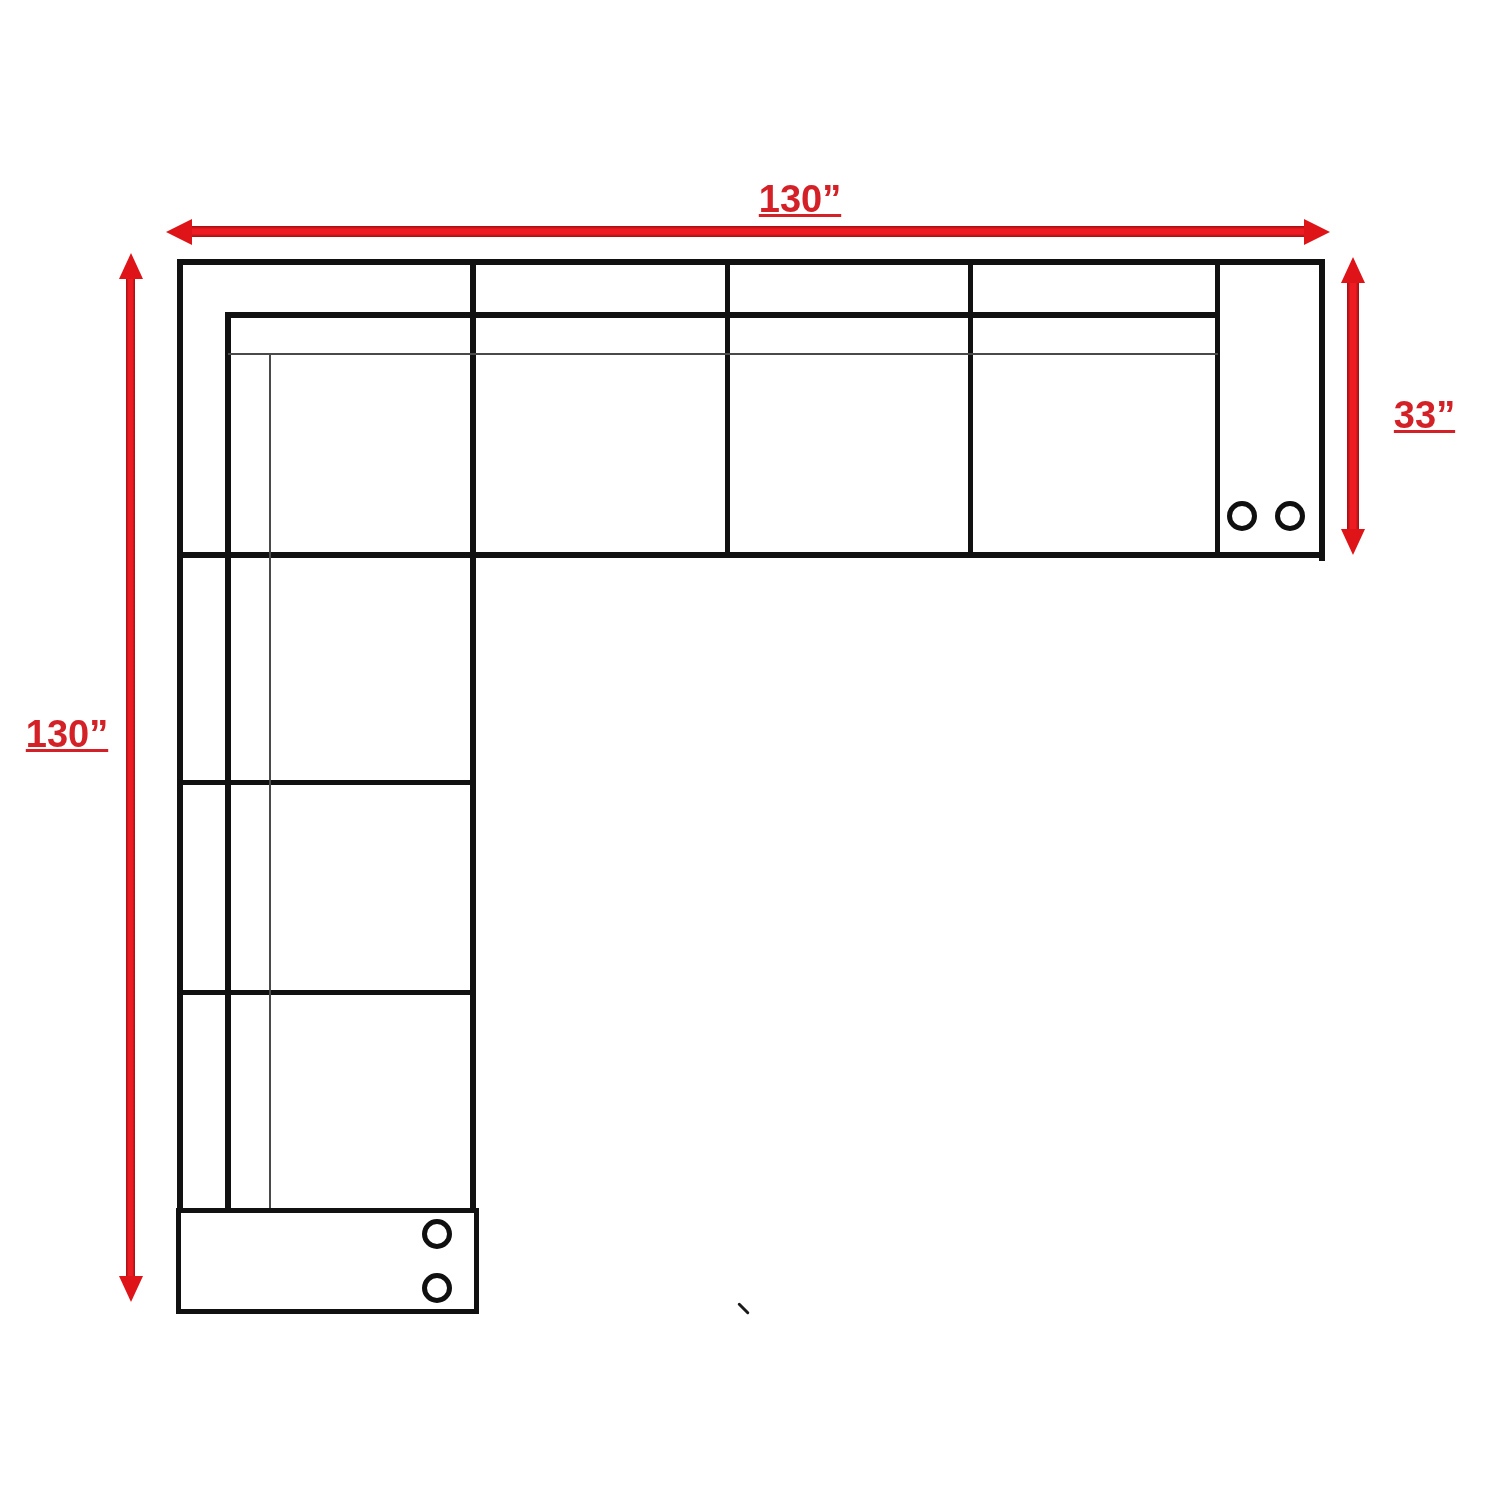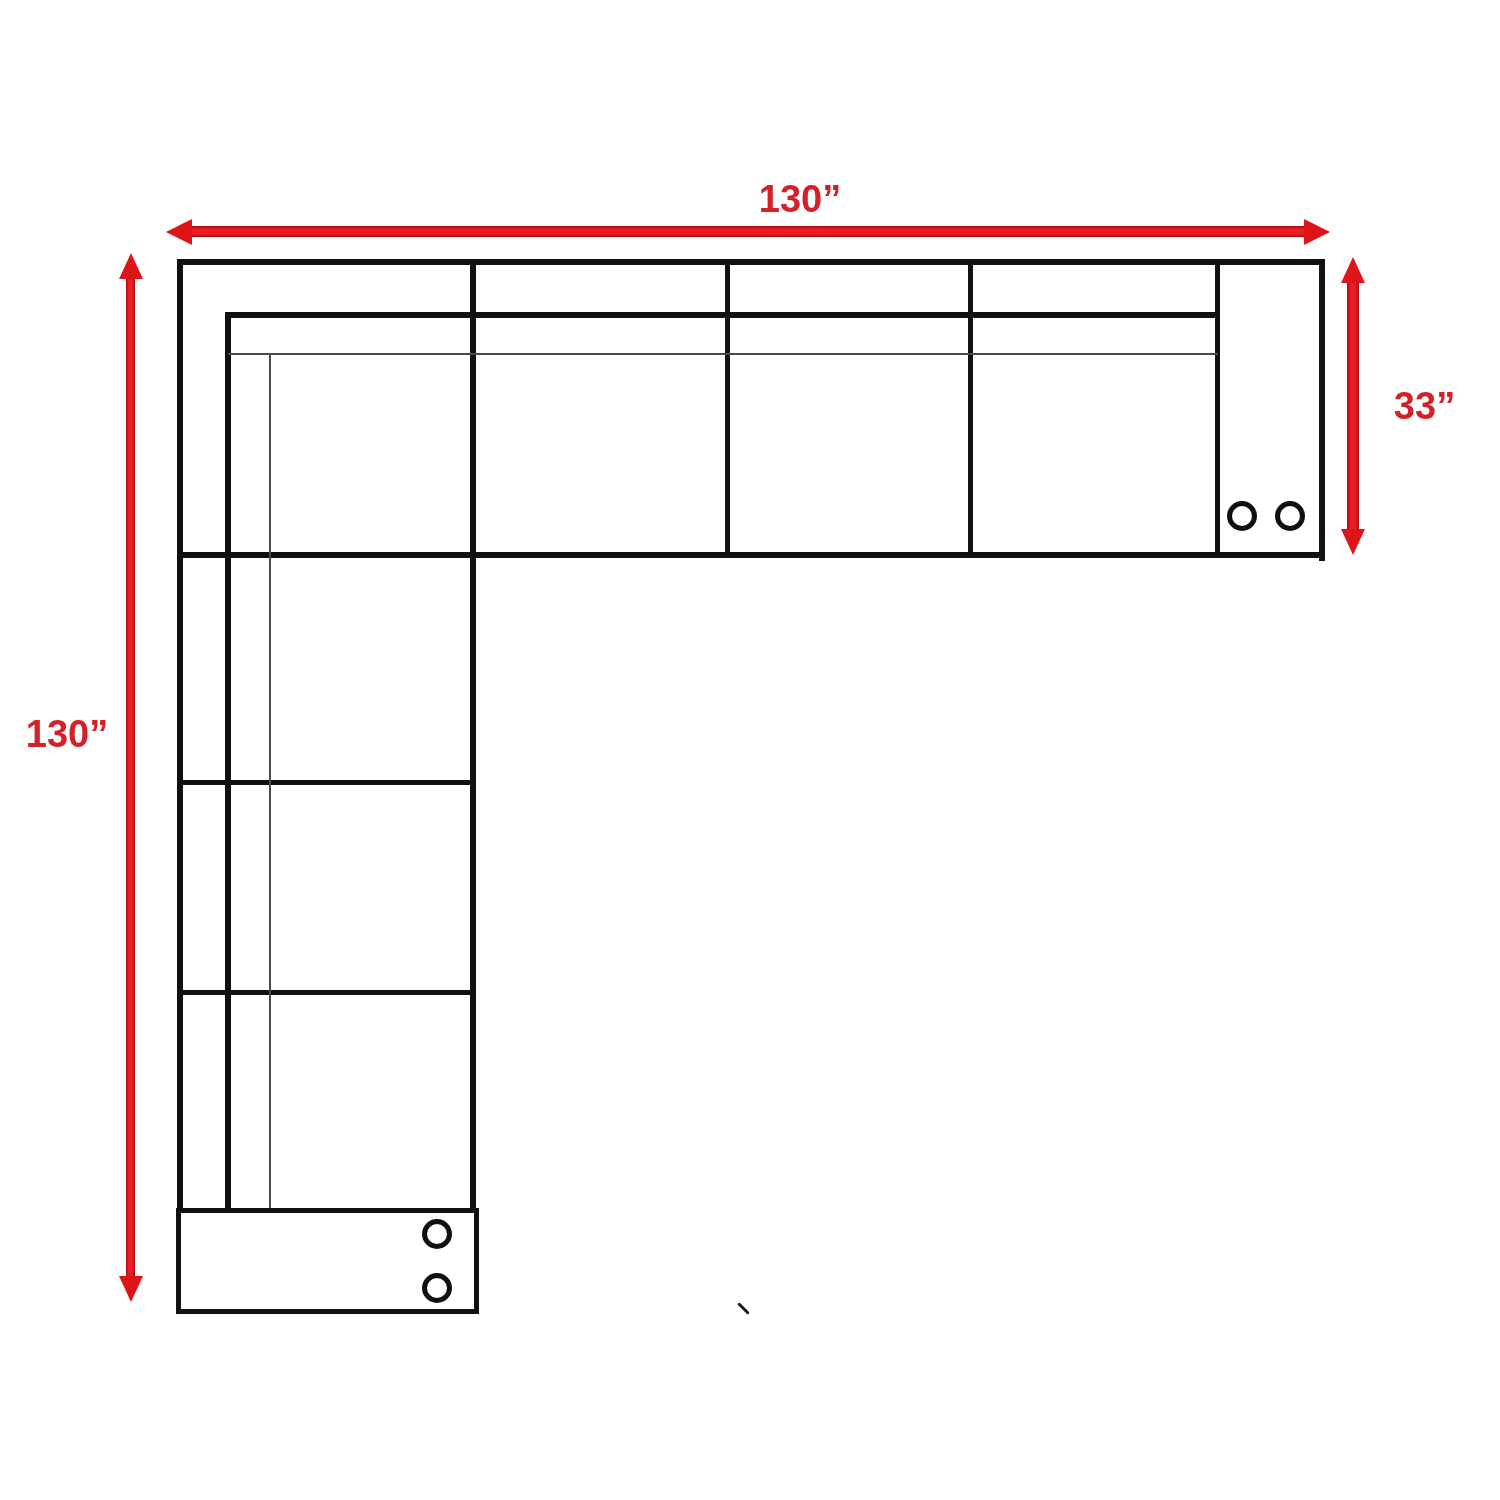--- a/index.html
+++ b/index.html
@@ -60,20 +60,21 @@
   .head-down   { border-left: 12px solid transparent; border-right: 12px solid transparent; border-top: 26px solid #de1419; }
   
   .dim-label {
     position: absolute;
     color: #d42127;
     font-size: 38px;
     font-weight: bold;
     text-align: center;
     line-height: 44px;
     white-space: nowrap;
+    text-decoration: underline;
   }
   
   .stray {
     position: absolute;
     width: 3px;
     height: 15px;
     background: #1a1a1a;
     transform: rotate(-45deg);
     border-radius: 2px;
   }
@@ -91,21 +92,21 @@
   </div>
 
   <div>
     <div class="dim-label" style="left:0px; top:712px; width:134px;">130”</div>
     <div class="bar-v" style="left:126px; top:277px; width:9px; height:1001px;"></div>
     <div class="head head-up" style="left:119px; top:253px;"></div>
     <div class="head head-down" style="left:119px; top:1276px;"></div>
   </div>
 
   <div>
-    <div class="dim-label" style="left:1352px; top:384px; width:145px;">33”</div>
+    <div class="dim-label" style="left:1352px; top:393px; width:145px;">33”</div>
     <div class="bar-v" style="left:1347px; top:281px; width:12px; height:250px;"></div>
     <div class="head head-up" style="left:1341px; top:257px;"></div>
     <div class="head head-down" style="left:1341px; top:529px;"></div>
   </div>
 
   <div>
 
     <div class="ln" style="left:177px; top:259px; width:1148px; height:6px;"></div>
     <div class="ln" style="left:1319px; top:259px; width:6px; height:302px;"></div>
     <div class="ln" style="left:177px; top:552px; width:1148px; height:6px;"></div>

